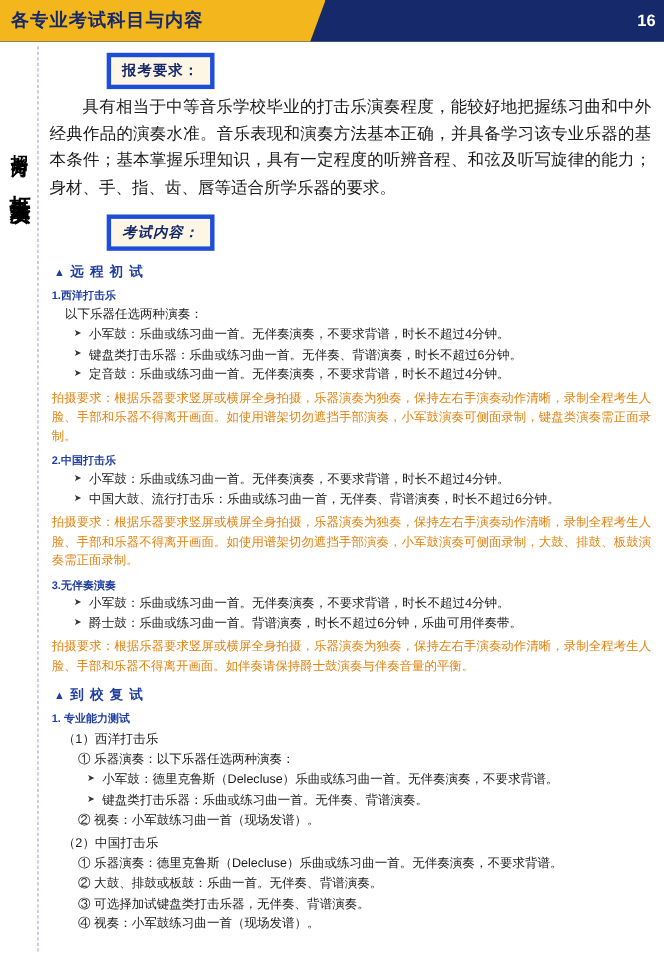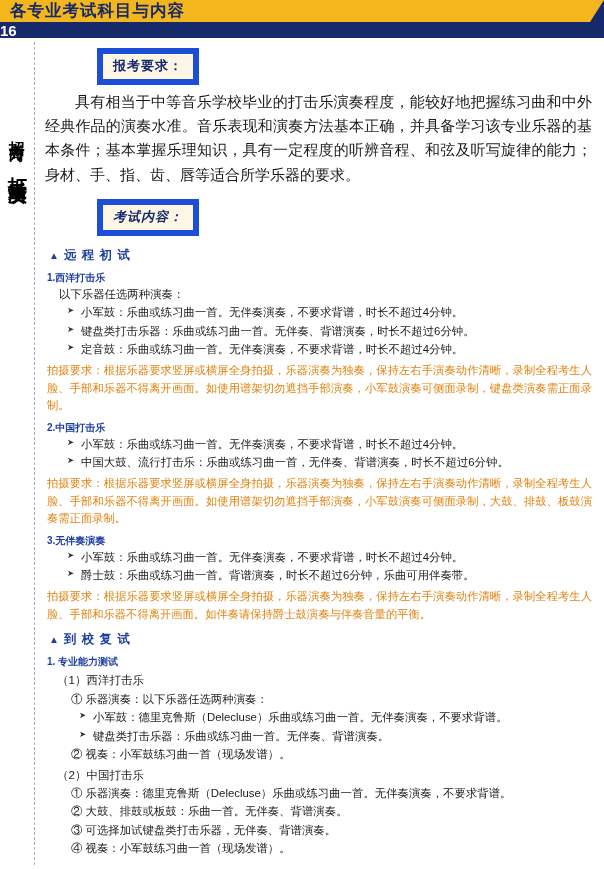--- a/index.html
+++ b/index.html
@@ -13,21 +13,20 @@
     overflow: hidden;
     position: relative;
   }
 
   
   .header {
     height: 38px;
     display: flex;
     align-items: stretch;
     background: #15296b;
-    flex-direction: column;
   }
   .header-title-wrap {
     background: #f3b61c;
     display: flex;
     align-items: center;
     padding: 0 14px 0 10px;
     clip-path: polygon(0 0, 100% 0, calc(100% - 14px) 100%, 0 100%);
     min-width: 296px;
   }
   .header-title {
@@ -80,21 +79,21 @@
     flex: 1;
     padding: 6px 12px 0 4px;
     font-size: 11.6px;
     line-height: 1.52;
     overflow: hidden;
   }
 
   
   .titlebox {
     display: inline-block;
-    border: 6px solid #1d4ed8;
+    border: 4px solid #1d4ed8;
     background: #fdf6e4;
     color: #15296b;
     font-weight: bold;
     font-size: 13px;
     padding: 2px 10px 3px 10px;
     margin: 4px 0 3px 52px;
     letter-spacing: 1px;
   }
   .titlebox.second { margin-top: 8px; font-style: italic; }
 

